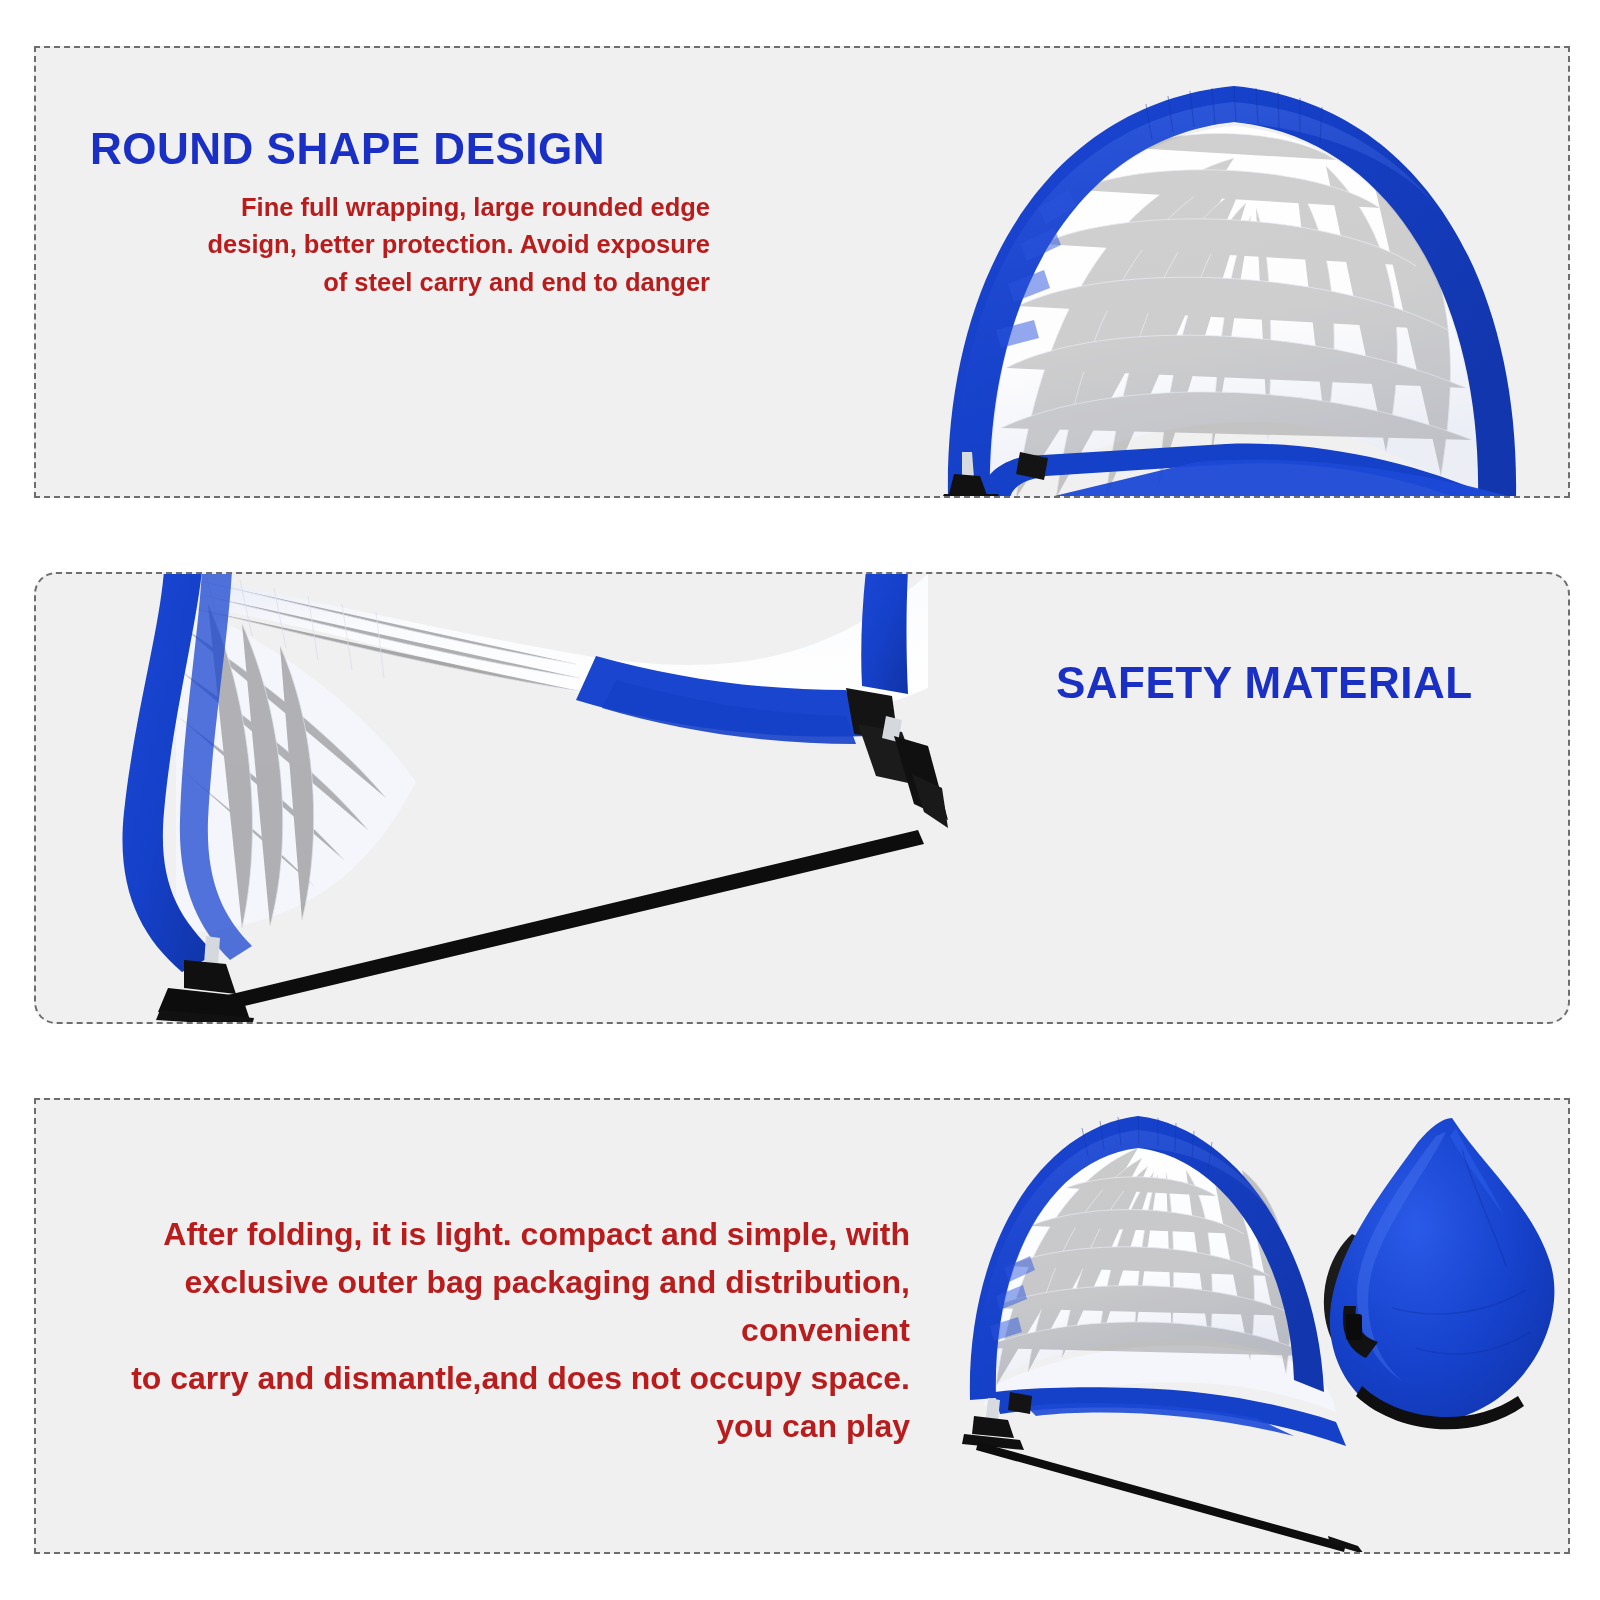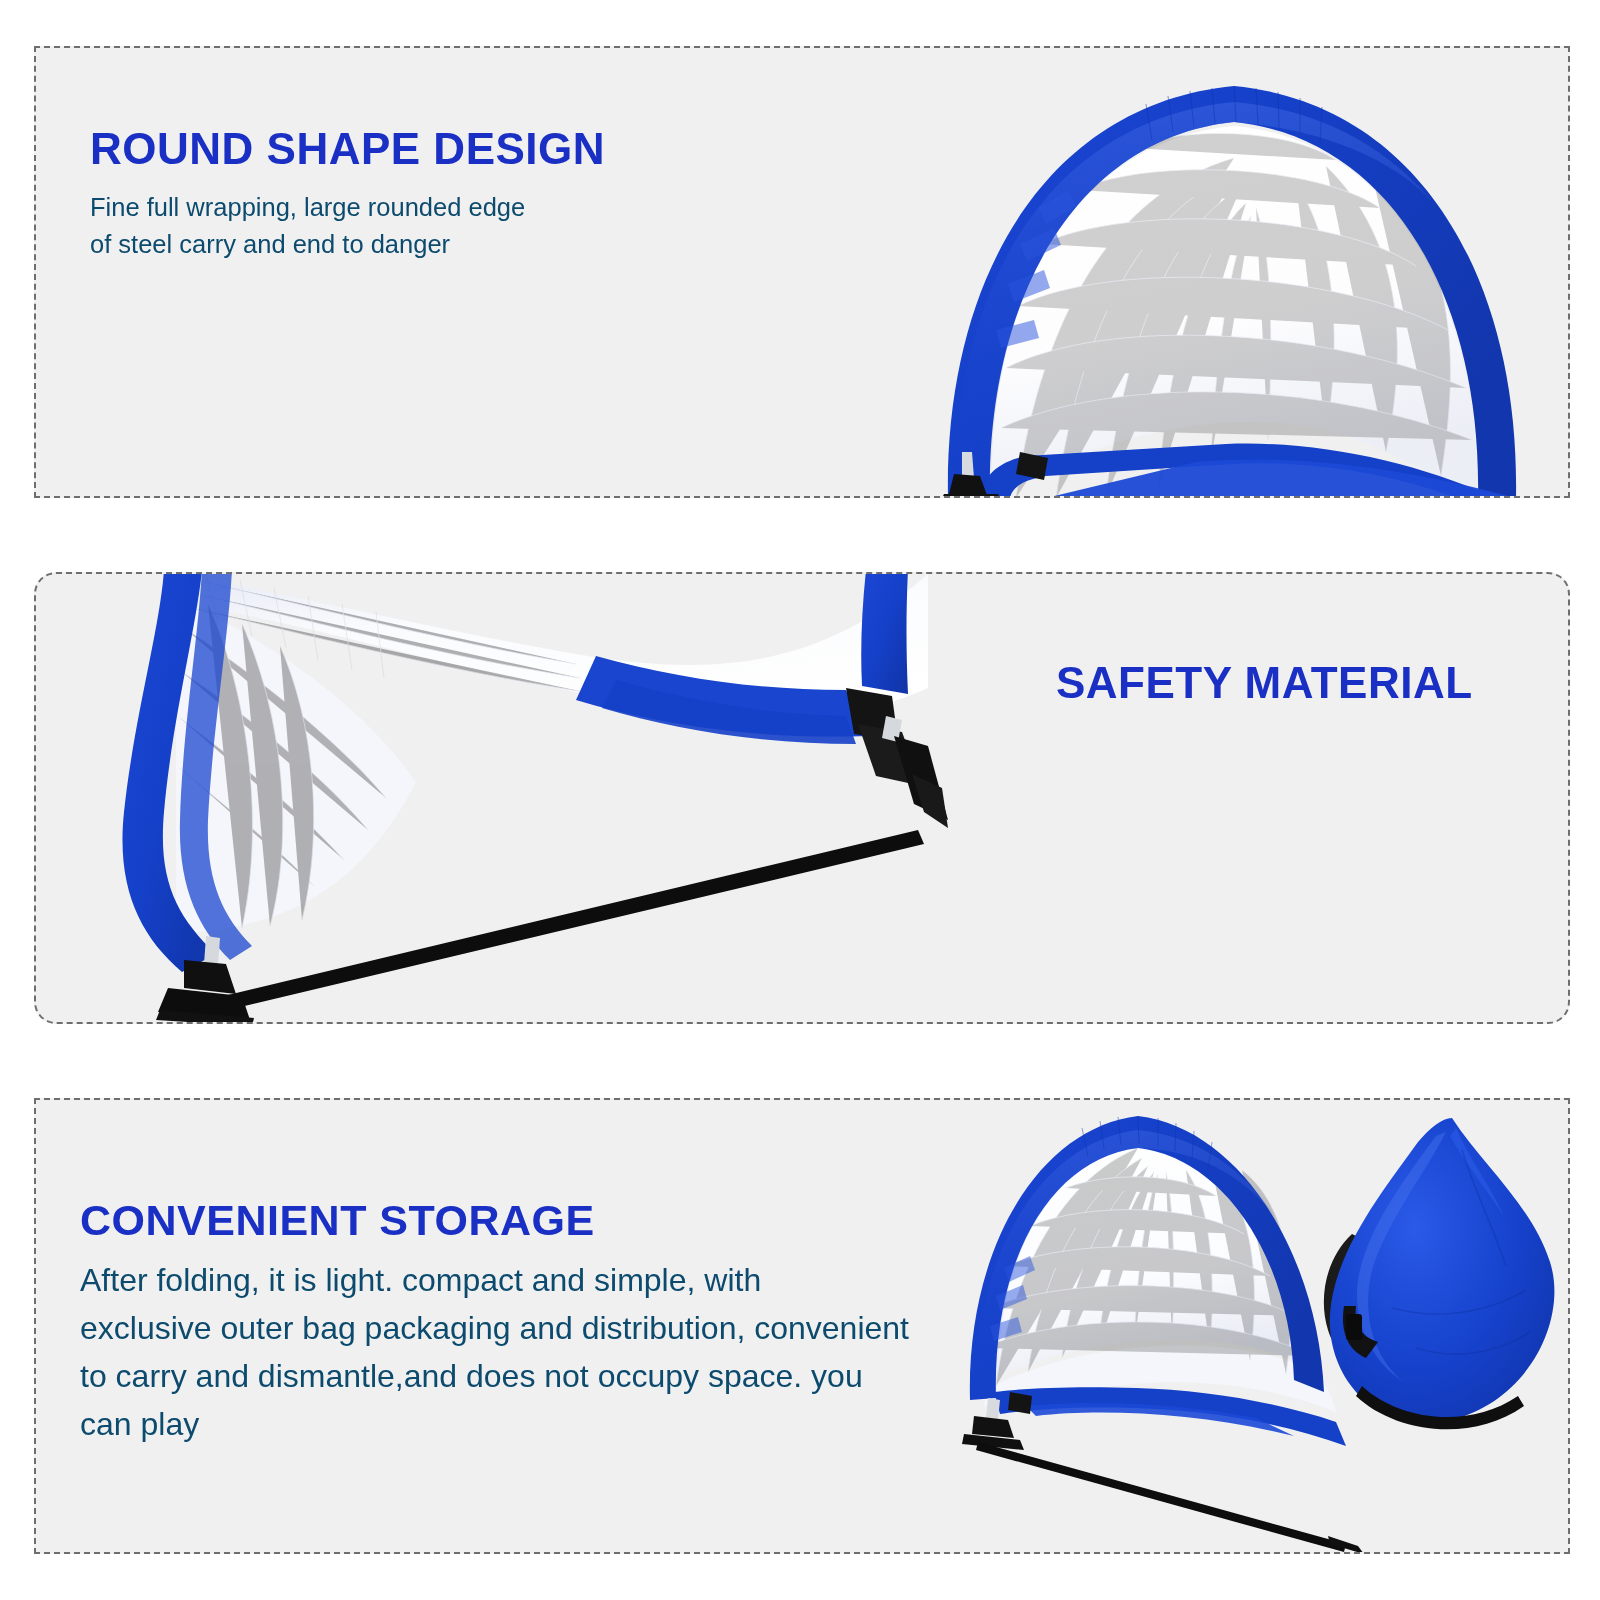--- a/index.html
+++ b/index.html
@@ -43,25 +43,26 @@
     font-size: 44px;
     font-weight: bold;
     letter-spacing: 0.5px;
     line-height: 1.06;
     white-space: nowrap;
   }
 
   #text-3 .heading { font-size: 43px; }
 
   .body-text {
-    color: #0c4a6e;
+    color: #b91c1c;
     font-size: 25.5px;
-    font-weight: normal;
+    font-weight: bold;
     line-height: 1.47;
     margin-top: 16px;
+    text-align: right;
   }
 
   #text-2 .body-text { font-size: 25px; margin-top: 20px; }
   #text-3 .body-text { font-size: 32px; margin-top: 12px; line-height: 1.5; }
 
   
   .art { position: absolute; }
 
   #art-1 { left: 860px;  top: 0px;   width: 676px; height: 450px; }
   #art-2 { left: 20px;   top: -6px;  width: 920px; height: 460px; }
@@ -153,20 +154,21 @@
         <path d="M48 446 l54 0 3 6 -60 0 z" fill="#111111"></path>
 
         <path d="M124 404 l28 6 -4 22 -28 -6 z" fill="#141414"></path>
       </svg>
     </div>
 
     <div class="text-block" id="text-1">
       <div class="heading">ROUND SHAPE DESIGN</div>
       <div class="body-text">
         <div>Fine full wrapping, large rounded edge</div>
+        <div>design, better protection. Avoid exposure</div>
         <div>of steel carry and end to danger</div>
       </div>
     </div>
   </div>
 
   <div class="panel" id="panel-2">
 
     <div class="art" id="art-2">
       <svg viewBox="0 0 920 460" xmlns="http://www.w3.org/2000/svg">
         <defs>
@@ -351,21 +353,20 @@
 
         <path d="M58 196 C54 222 62 240 80 248 L92 232 C74 226 68 214 70 196 Z" fill="#121212"></path>
 
         <rect x="60" y="204" width="16" height="26" rx="3" fill="#0b0b0b"></rect>
 
         <path d="M76 276 C112 310 182 320 232 286 L238 296 C184 334 108 322 70 286 Z" fill="#0f0f0f"></path>
       </svg>
     </div>
 
     <div class="text-block" id="text-3">
-      <div class="heading">CONVENIENT STORAGE</div>
       <div class="body-text">
         <div>After folding, it is light. compact and simple, with</div>
         <div>exclusive outer bag packaging and distribution, convenient</div>
         <div>to carry and dismantle,and does not occupy space. you can play</div>
       </div>
     </div>
   </div>
 
 </div>
 

